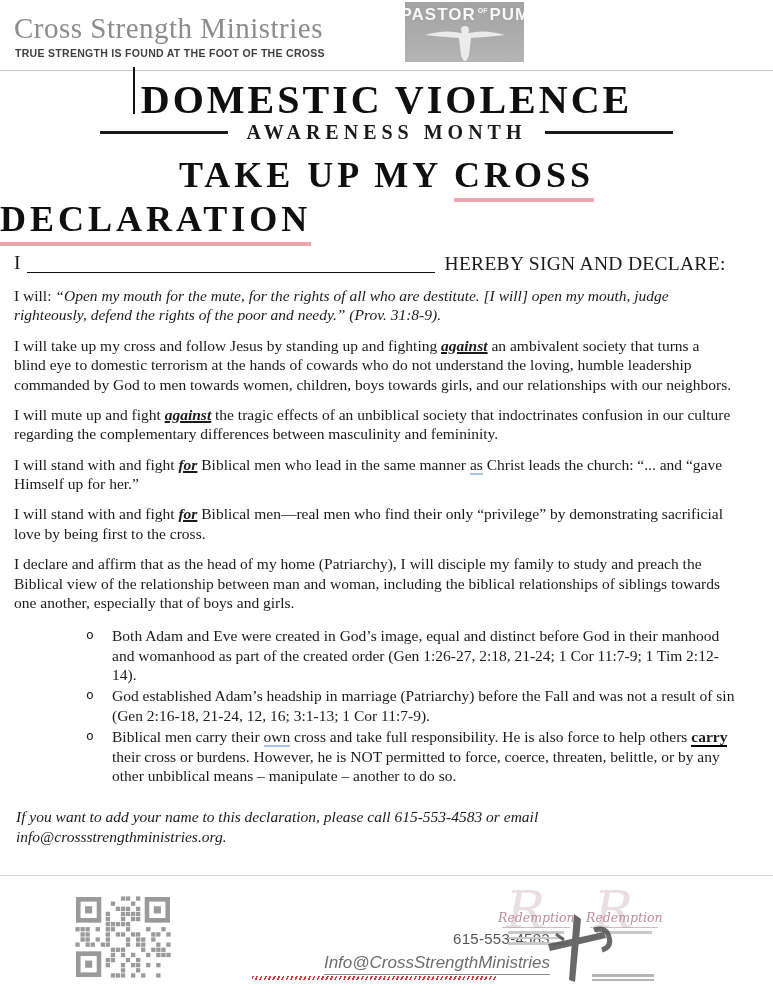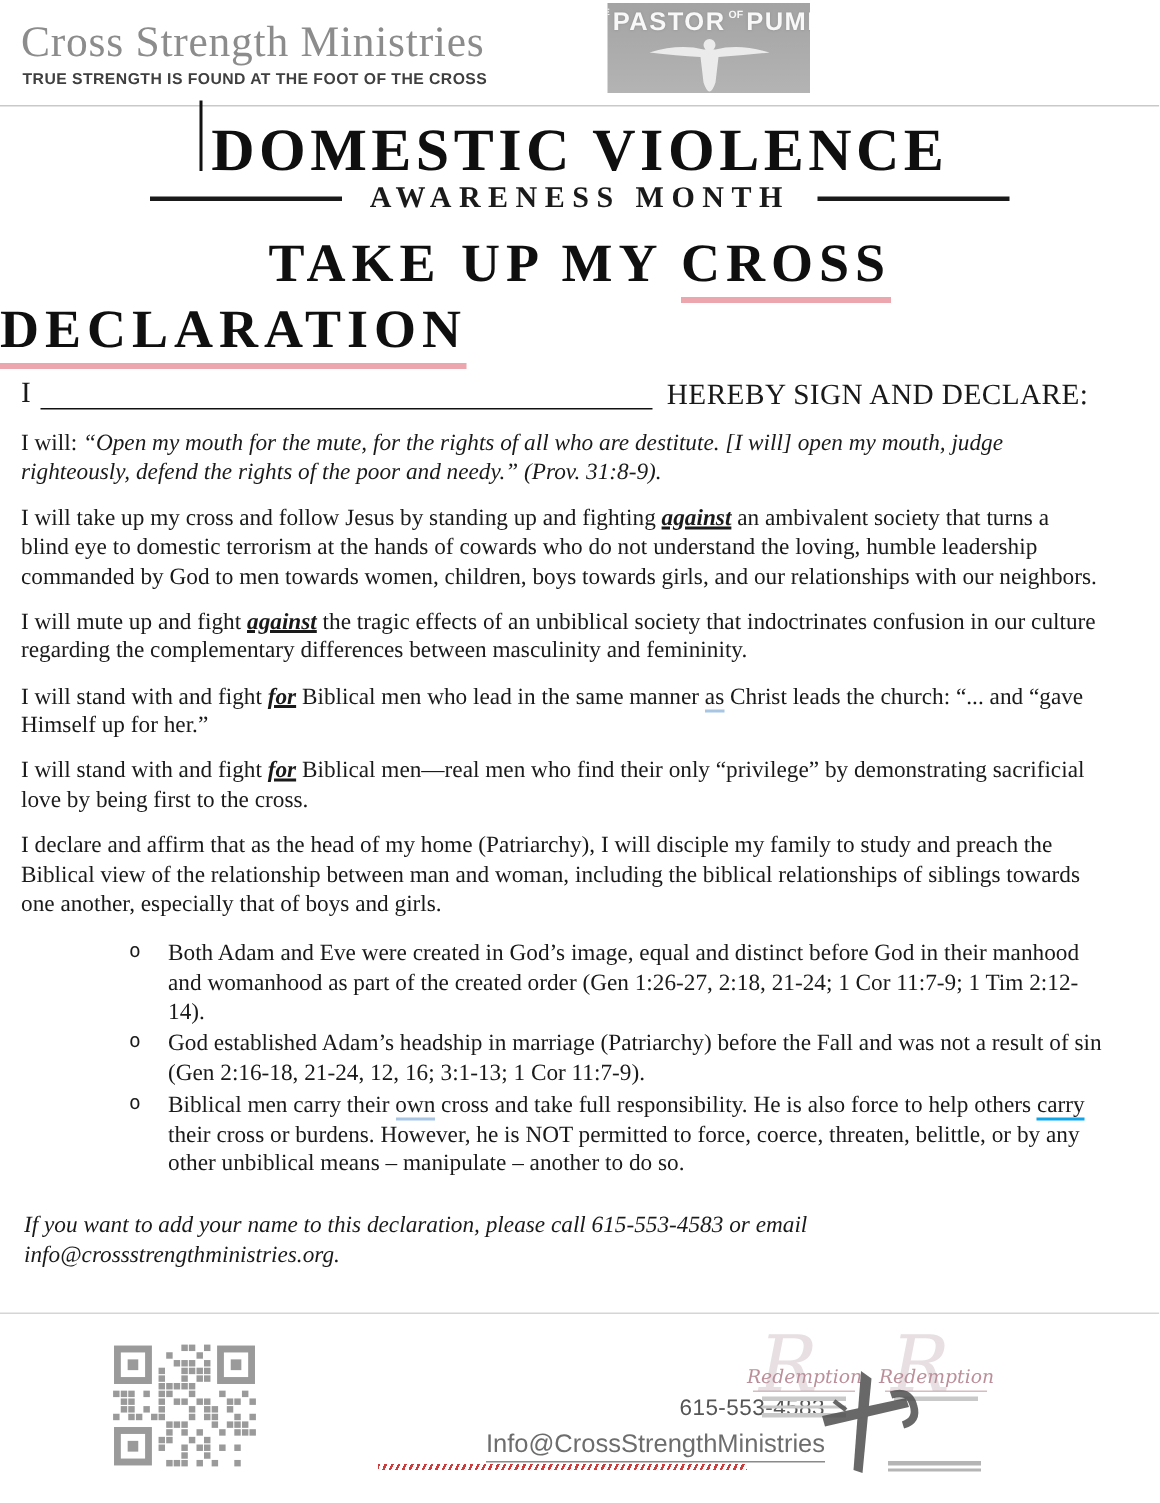--- a/index.html
+++ b/index.html
@@ -3,21 +3,21 @@
 <meta charset="utf-8">
 <style>
   html,body{margin:0;padding:0;background:#fff;}
   .page{position:relative;width:773px;height:1002px;background:#fff;overflow:hidden;
         font-family:"Liberation Serif",serif;color:#1a1a1a;}
 
   
   .brand{position:absolute;left:14px;top:12px;font-size:29px;color:#8c8c8c;letter-spacing:.5px;}
   .tagline{position:absolute;left:15px;top:47px;font-family:"Liberation Sans",sans-serif;
            font-weight:bold;font-size:10.5px;color:#3f3f3f;letter-spacing:.3px;}
-  .pump-logo{position:absolute;left:405px;top:2px;width:135px;height:60px;
+  .pump-logo{position:absolute;left:405px;top:2px;width:119px;height:60px;
              background:linear-gradient(#4a4a4a,#6b6b6b);opacity:.5;overflow:hidden;
              font-family:"Liberation Sans",sans-serif;color:#f2f2f2;}
   .pump-row{display:flex;align-items:flex-start;justify-content:center;margin-top:3px;}
   .pump-the{font-size:6px;font-weight:bold;margin:1px 2px 0 0;}
   .pump-big{font-size:17px;font-weight:bold;letter-spacing:1px;text-shadow:0 0 2px #222;}
   .pump-of{font-size:7px;font-weight:bold;margin:2px 2px 0;}
   .pump-fig{display:block;margin:0 auto;}
   .header-rule{position:absolute;left:0;top:70px;width:773px;height:1px;background:#c9c9c9;}
   .caret{position:absolute;left:133px;top:67px;width:2px;height:47px;background:#111;}
 
@@ -37,34 +37,34 @@
   
   .body-text{position:absolute;left:0;top:248px;width:773px;}
   .sign-row{display:flex;align-items:flex-end;margin:0 36px 4px 14px;font-size:19.5px;}
   .sign-i{padding-bottom:1px;}
   .sign-blank{flex:0 0 408px;border-bottom:1.6px solid #111;height:24px;margin:0 10px 2px 6px;}
   .sign-label{white-space:nowrap;letter-spacing:.3px;}
   .para{margin:11px 38px 0 14px;font-size:15.5px;line-height:1.25;}
   .q{font-style:italic;}
   .em-w{font-weight:bold;font-style:italic;text-decoration:underline;text-decoration-thickness:1.5px;}
   .gram-blue{border-bottom:2px solid #a8c6e4;}
-  .gram-teal{border-bottom:2px solid #0ea5e9;}
+  .gram-teal{border-bottom:2px solid #000000;font-weight:bold;}
   .bullets{margin:14px 38px 0 0;padding:0 0 0 86px;list-style:none;font-size:15.5px;line-height:1.25;}
   .bullets li{display:flex;margin:0 0 2px 0;}
   .b-marker{flex:0 0 26px;font-family:"DejaVu Sans Mono",monospace;font-size:13px;padding-top:1px;}
   .contact-note{margin:22px 30px 0 16px;font-size:15.5px;font-style:italic;line-height:1.3;}
 
   
   .footer-rule{position:absolute;left:0;top:875px;width:773px;height:1px;background:#d5d5d5;}
   .qr{position:absolute;left:75px;top:896px;width:96px;height:82px;}
   .f-center{position:absolute;left:200px;top:930px;width:350px;text-align:right;
             font-family:"Liberation Sans",sans-serif;}
   .f-phone{font-size:15px;color:#555;letter-spacing:.3px;}
   .f-email{display:inline-block;margin-top:6px;font-size:17px;color:#6d6d6d;
-           border-bottom:1px solid #8a8a8a;padding-bottom:1px;text-decoration:none;}
+           border-bottom:1px solid #8a8a8a;padding-bottom:1px;text-decoration:none;font-style:italic;}
   .squiggle{height:4px;width:100%;margin-top:1px;
             background:repeating-linear-gradient(115deg,#cf3a3a 0 1.6px,transparent 1.6px 4px);}
   .redemption{position:absolute;left:498px;top:884px;width:165px;height:100px;}
   .r-sub{position:absolute;top:0;width:76px;height:100px;text-align:center;}
   .r-sub.left{left:0;} .r-sub.right{left:88px;}
   .r-big{position:absolute;left:8px;top:-4px;font-size:52px;font-style:italic;
          color:rgba(186,162,172,.35);font-family:"DejaVu Serif",serif;}
   .r-script{position:relative;margin-top:26px;font-style:italic;font-size:12.5px;color:#bb8f9a;
             font-family:"DejaVu Serif",serif;}
   .r-line{height:1px;background:#d4bcc2;margin:2px 4px;}

